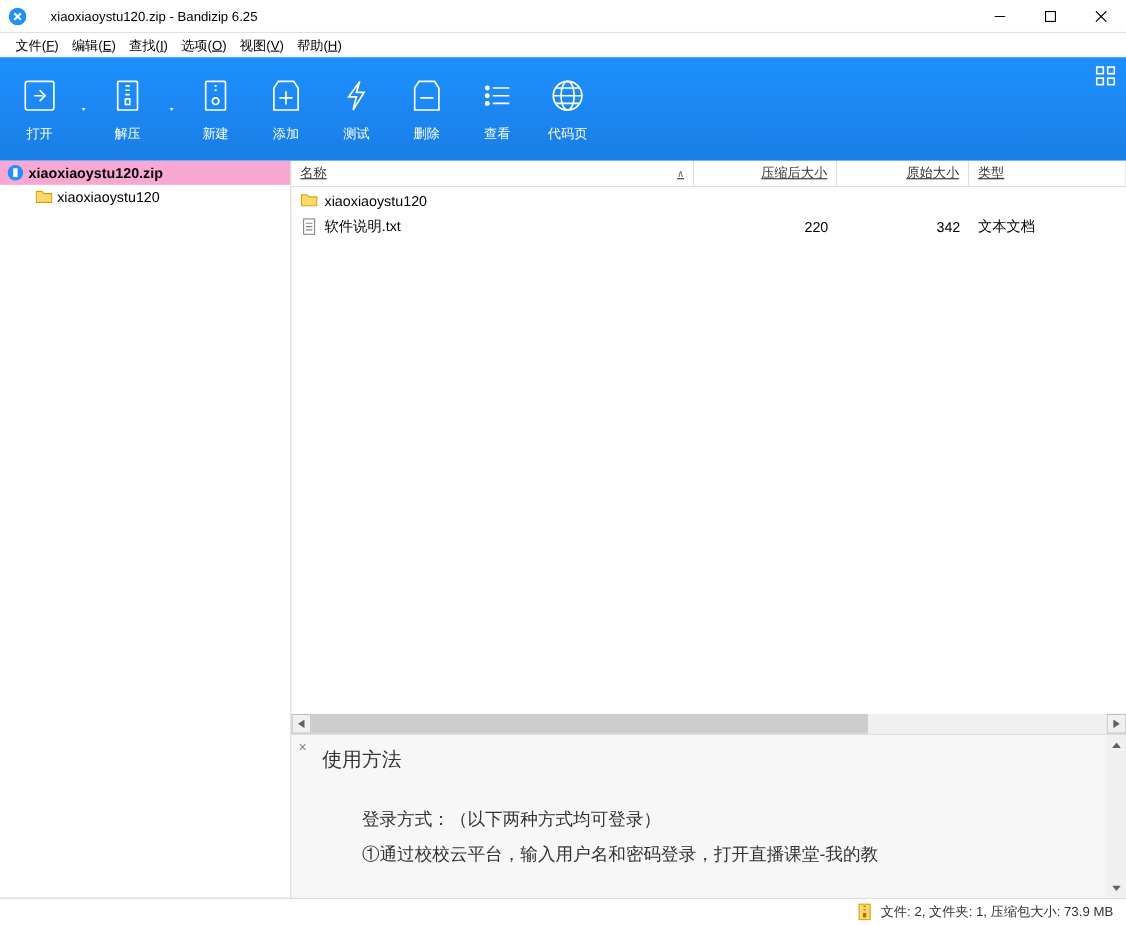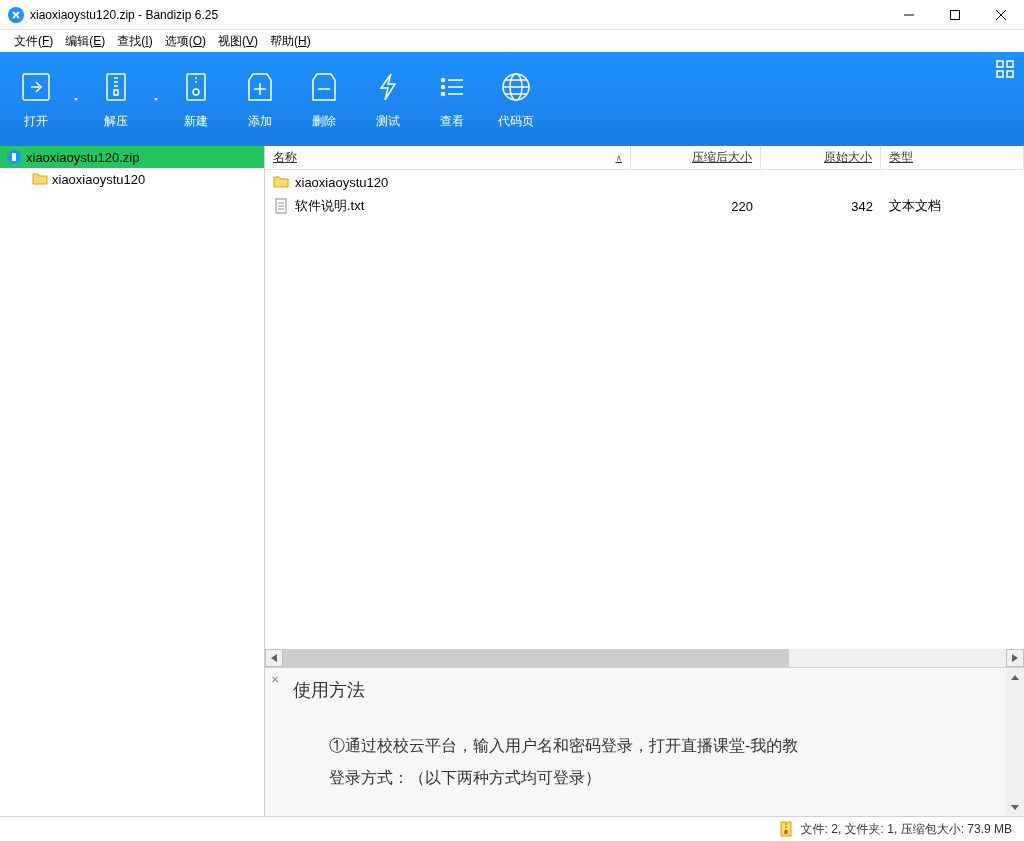--- a/index.html
+++ b/index.html
@@ -1,39 +1,39 @@
 <!DOCTYPE html>
 <html><head>
 <meta charset="utf-8">
 <style>
 * { box-sizing: border-box; margin: 0; padding: 0; }
 body { font-family: "Microsoft YaHei", "Segoe UI", sans-serif; font-size: 12px; background: #f0f0f0; overflow: hidden; }
 .window { width: 1024px; height: 841px; background: #fff; display: flex; flex-direction: column; position: relative; }
 
-.titlebar { height: 30px; display: flex; align-items: center; background: #fff; border-bottom: 1px solid #e0e0e0; padding-left: 8px; }
+.titlebar { height: 30px; display: flex; align-items: center; background: #fff; border-bottom: 1px solid #e0e0e0; padding-left: 8px; gap: 16px; }
 .titlebar .app-icon { width: 16px; height: 16px; margin-right: 6px; }
 .titlebar .title-text { flex: 1; font-size: 12px; color: #000; }
 .win-controls { display: flex; height: 100%; }
 .win-btn { width: 46px; height: 30px; display: flex; align-items: center; justify-content: center; cursor: pointer; }
 
 .menubar { height: 22px; display: flex; align-items: center; padding: 0 8px; gap: 0; background: #fff; }
 .menu-item { padding: 2px 6px; cursor: pointer; color: #000; font-size: 12px; }
 .menu-item .ul { text-decoration: underline; }
 
 .toolbar { height: 94px; background: linear-gradient(#1e90ff, #1a7ee6); display: flex; align-items: center; padding: 0 4px; position: relative; }
 .tool-btn { display: flex; flex-direction: column; align-items: center; justify-content: center; color: #fff; padding: 8px 14px; cursor: pointer; height: 100%; }
 .tool-icon { width: 36px; height: 36px; display: flex; align-items: center; justify-content: center; margin-bottom: 8px; }
 .tool-label { font-size: 12px; }
 .tool-chevron { width: 16px; display: flex; align-items: center; justify-content: center; color: #fff; cursor: pointer; padding: 0 6px; }
 .tool-right { position: absolute; right: 10px; top: 8px; color: #fff; cursor: pointer; }
 
 .main-area { flex: 1; display: flex; min-height: 0; }
 .tree-panel { width: 265px; background: #fff; border-right: 1px solid #d0d0d0; overflow: auto; }
 .tree-item { display: flex; align-items: center; padding: 2px 6px; cursor: pointer; font-size: 13px; height: 22px; }
-.tree-item.selected { background: #22c55e; }
+.tree-item.selected { background: #f9a8d4; font-weight: bold; }
 .tree-item .tree-icon { width: 16px; height: 16px; margin-right: 4px; flex-shrink: 0; }
 .tree-child { padding-left: 32px; }
 
 .content-panel { flex: 1; display: flex; flex-direction: column; min-width: 0; }
 .file-list-wrap { flex: 1; display: flex; flex-direction: column; min-height: 0; border-bottom: 1px solid #d0d0d0; }
 .list-header { height: 24px; display: flex; border-bottom: 1px solid #e0e0e0; background: #fff; }
 .list-header-cell { padding: 4px 8px; border-right: 1px solid #e0e0e0; font-size: 12px; color: #333; cursor: pointer; display: flex; align-items: center; text-decoration: underline; }
 .col-name { flex: 0 0 366px; }
 .col-comp { flex: 0 0 130px; justify-content: flex-end; text-align: right; }
 .col-orig { flex: 0 0 120px; justify-content: flex-end; text-align: right; }
@@ -150,33 +150,33 @@
             <path d="M10 4 L24 4 L28 10 L28 30 L6 30 L6 10 Z"></path>
             <line x1="17" y1="13" x2="17" y2="25"></line>
             <line x1="11" y1="19" x2="23" y2="19"></line>
           </svg>
         </div>
       <span class="tool-label">添加</span>
     </div>
     <div class="tool-btn">
       <div class="tool-icon">
           <svg width="34" height="34" viewBox="0 0 34 34" fill="none" stroke="#fff" stroke-width="1.5">
+            <path d="M20 4 L10 18 L17 18 L14 30 L24 14 L17 14 Z"></path>
+          </svg>
+        </div>
+      <span class="tool-label">测试</span>
+    </div>
+    <div class="tool-btn">
+      <div class="tool-icon">
+          <svg width="34" height="34" viewBox="0 0 34 34" fill="none" stroke="#fff" stroke-width="1.5">
             <path d="M10 4 L24 4 L28 10 L28 30 L6 30 L6 10 Z"></path>
             <line x1="11" y1="19" x2="23" y2="19"></line>
           </svg>
         </div>
       <span class="tool-label">删除</span>
-    </div>
-    <div class="tool-btn">
-      <div class="tool-icon">
-          <svg width="34" height="34" viewBox="0 0 34 34" fill="none" stroke="#fff" stroke-width="1.5">
-            <path d="M20 4 L10 18 L17 18 L14 30 L24 14 L17 14 Z"></path>
-          </svg>
-        </div>
-      <span class="tool-label">测试</span>
     </div>
     <div class="tool-btn">
       <div class="tool-icon">
           <svg width="34" height="34" viewBox="0 0 34 34" fill="none" stroke="#fff" stroke-width="1.5">
             <circle cx="8" cy="10" r="1.5" fill="#fff"></circle>
             <line x1="13" y1="10" x2="28" y2="10"></line>
             <circle cx="8" cy="17" r="1.5" fill="#fff"></circle>
             <line x1="13" y1="17" x2="28" y2="17"></line>
             <circle cx="8" cy="24" r="1.5" fill="#fff"></circle>
             <line x1="13" y1="24" x2="28" y2="24"></line>
@@ -273,22 +273,22 @@
               <svg width="6" height="8" viewBox="0 0 6 8">
                 <path d="M0 0 L6 4 L0 8" fill="#606060"></path>
               </svg>
             </div>
         </div>
       </div>
 
       <div class="preview-panel">
         <div class="preview-close">✕</div>
         <div class="preview-title">使用方法</div>
+        <div class="preview-line">登录方式：（以下两种方式均可登录）</div>
         <div class="preview-line">①通过校校云平台，输入用户名和密码登录，打开直播课堂-我的教</div>
-        <div class="preview-line">登录方式：（以下两种方式均可登录）</div>
         <div class="preview-scroll">
           <div class="preview-scroll-up">
               <svg width="8" height="5" viewBox="0 0 8 5">
                 <path d="M0 5 L4 0 L8 5" fill="#606060"></path>
               </svg>
             </div>
           <div class="preview-scroll-down">
               <svg width="8" height="5" viewBox="0 0 8 5">
                 <path d="M0 0 L4 5 L8 0" fill="#606060"></path>
               </svg>

